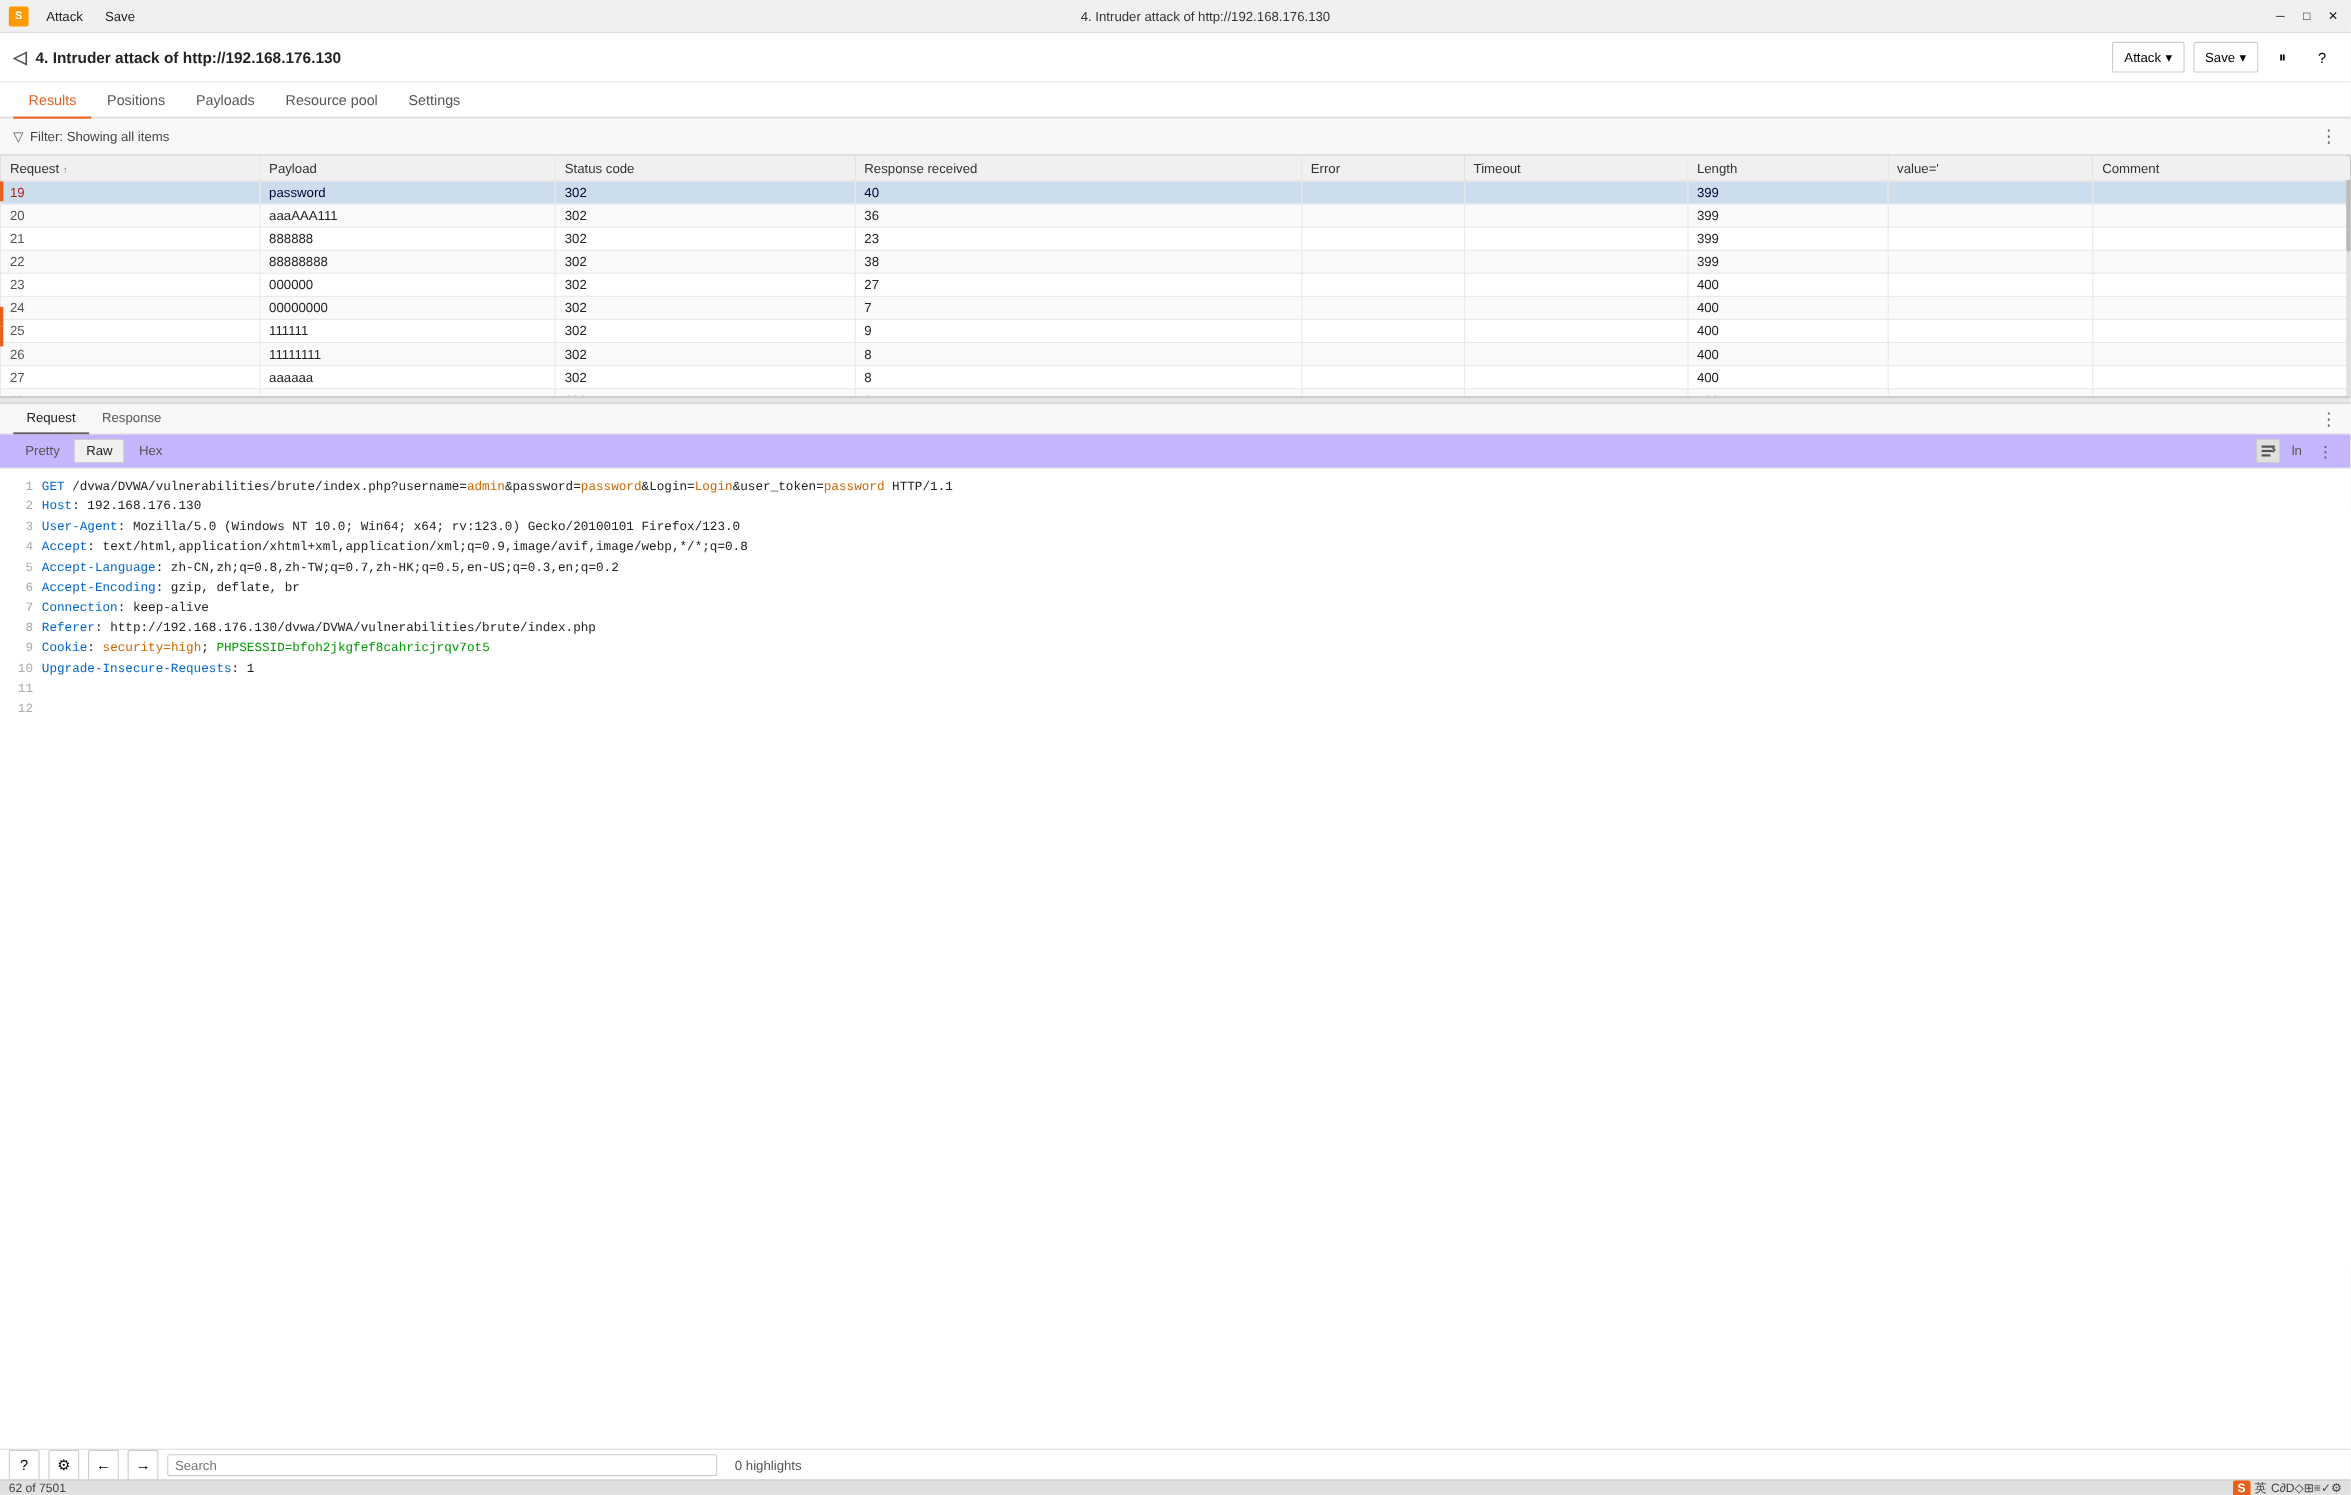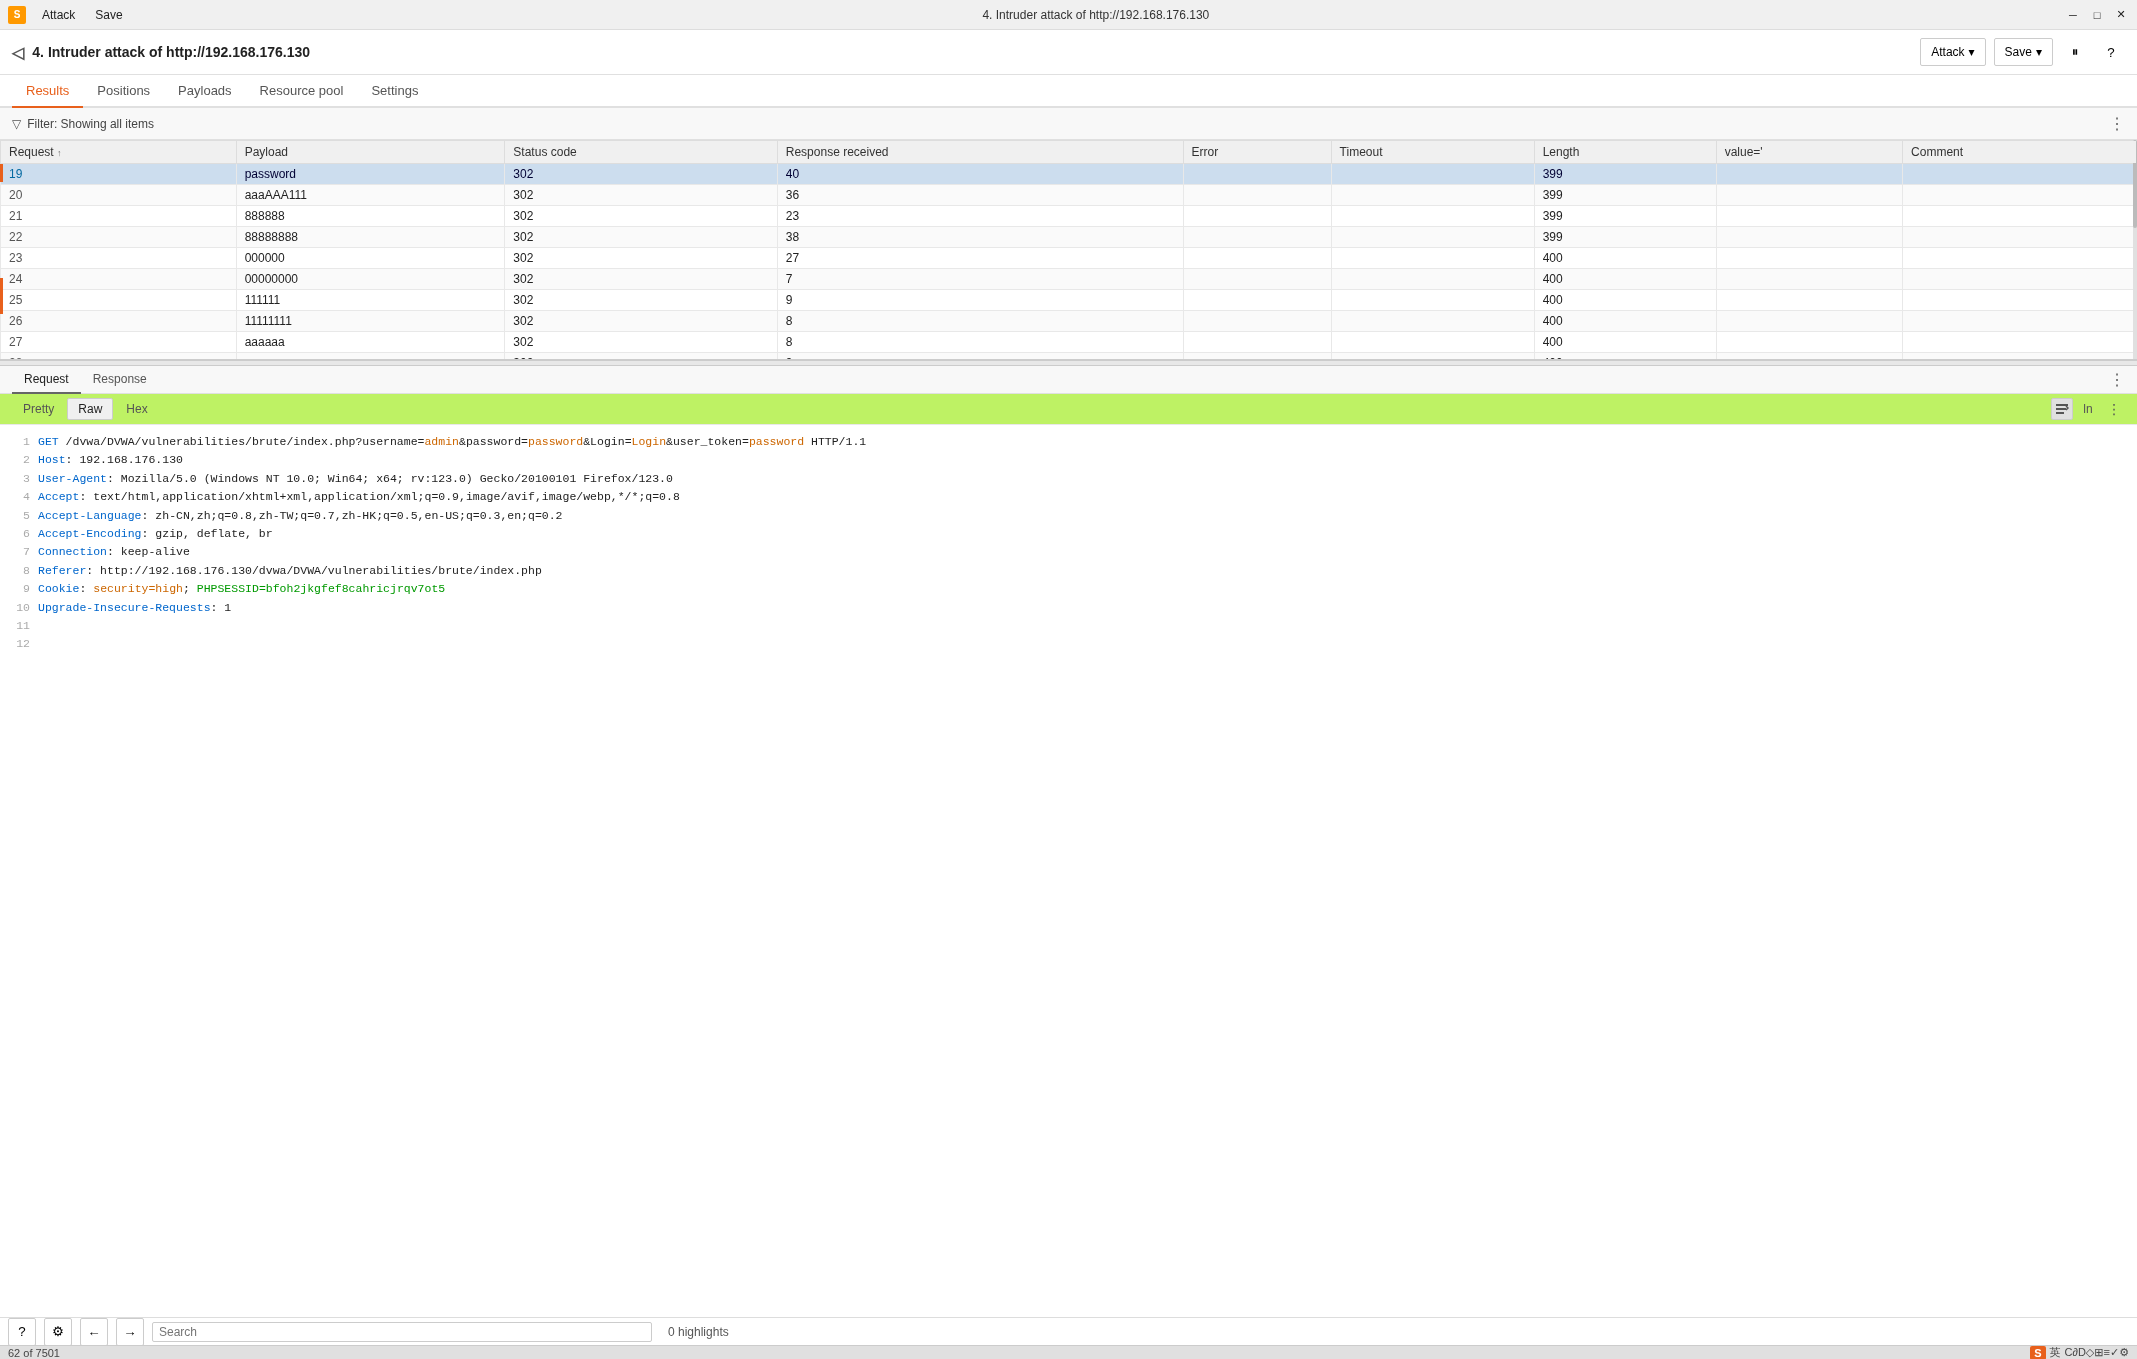--- a/index.html
+++ b/index.html
@@ -73,21 +73,21 @@
     .divider { height: 6px; background: #e8e8e8; border-top: 1px solid #ccc; border-bottom: 1px solid #ccc; cursor: row-resize; }
 
     
     .req-resp { flex: 1; display: flex; flex-direction: column; overflow: hidden; }
     .req-resp-tabs { display: flex; padding: 0 12px; border-bottom: 1px solid #e0e0e0; background: #f8f8f8; align-items: center; justify-content: space-between; }
     .req-resp-tabs-left { display: flex; }
     .req-resp-tab { padding: 6px 12px; cursor: pointer; font-size: 12px; color: #555; border-bottom: 2px solid transparent; margin-bottom: -1px; }
     .req-resp-tab.active { color: #222; border-bottom: 2px solid #666; font-weight: 500; }
 
     
-    .sub-tabs { display: flex; padding: 4px 12px; gap: 4px; border-bottom: 1px solid #e8e8e8; background: #bef264; align-items: center; justify-content: space-between; }
+    .sub-tabs { display: flex; padding: 4px 12px; gap: 4px; border-bottom: 1px solid #e8e8e8; background: #c4b5fd; align-items: center; justify-content: space-between; }
     .sub-tabs-left { display: flex; gap: 2px; }
     .sub-tab { padding: 3px 10px; cursor: pointer; font-size: 12px; color: #555; border: 1px solid transparent; border-radius: 2px; }
     .sub-tab.active { background: #f0f0f0; border-color: #ccc; color: #222; }
     .view-btns { display: flex; gap: 4px; }
     .view-btn { width: 22px; height: 22px; display: flex; align-items: center; justify-content: center; cursor: pointer; border: 1px solid transparent; border-radius: 2px; }
     .view-btn.active { background: #e0e0e0; border-color: #ccc; }
 
     
     .req-content { flex: 1; overflow-y: auto; padding: 8px 12px; background: white; font-family: 'Courier New', monospace; font-size: 11.5px; line-height: 1.6; }
     .req-line { display: flex; gap: 8px; }
@@ -185,21 +185,21 @@
           <th>Response received</th>
           <th>Error</th>
           <th>Timeout</th>
           <th>Length</th>
           <th>value='</th>
           <th>Comment</th>
         </tr>
       </thead>
       <tbody id="results-tbody">
       <tr class="selected">
-            <td style="color: #0369a1;">19</td>
+            <td style="color: #b91c1c;">19</td>
             <td>password</td>
             <td>302</td>
             <td>40</td>
             <td></td>
             <td></td>
             <td>399</td>
             <td></td>
             <td></td>
           </tr>
           <tr class="even">

